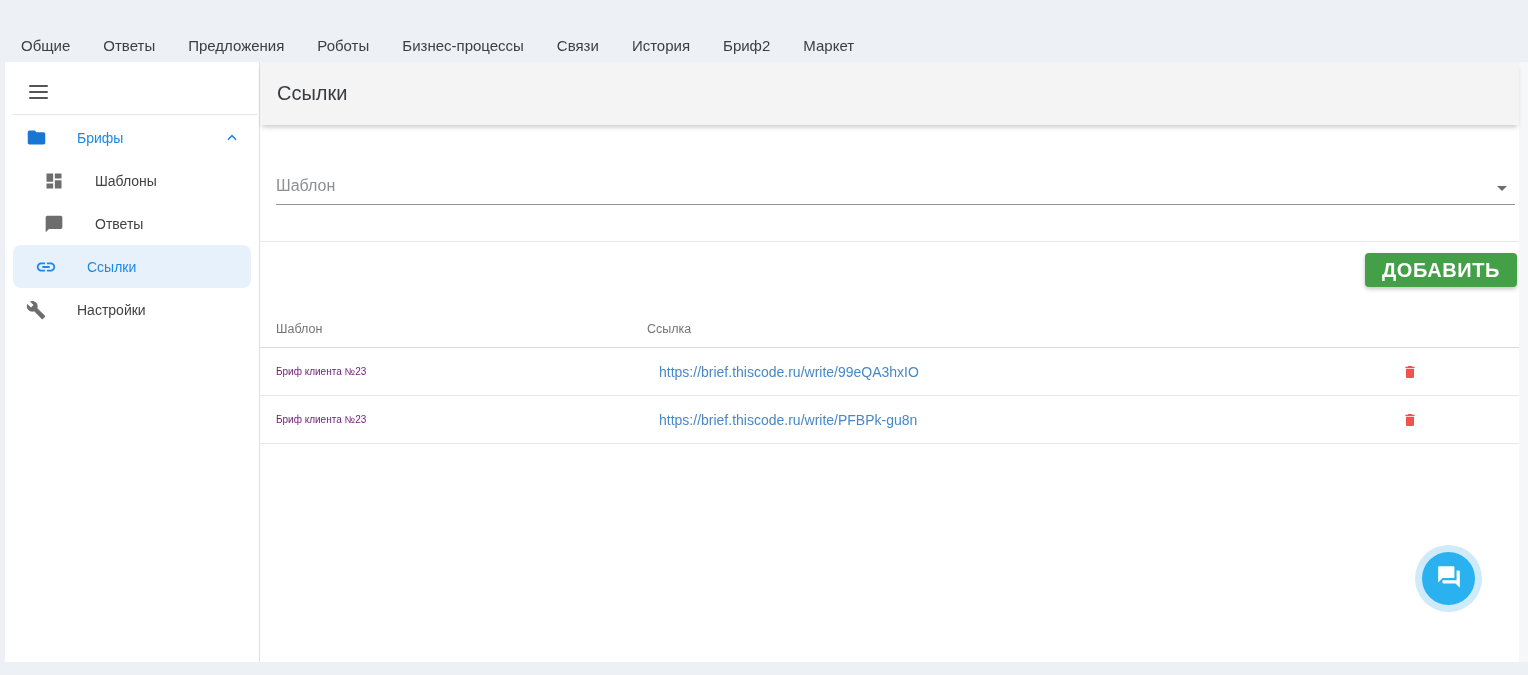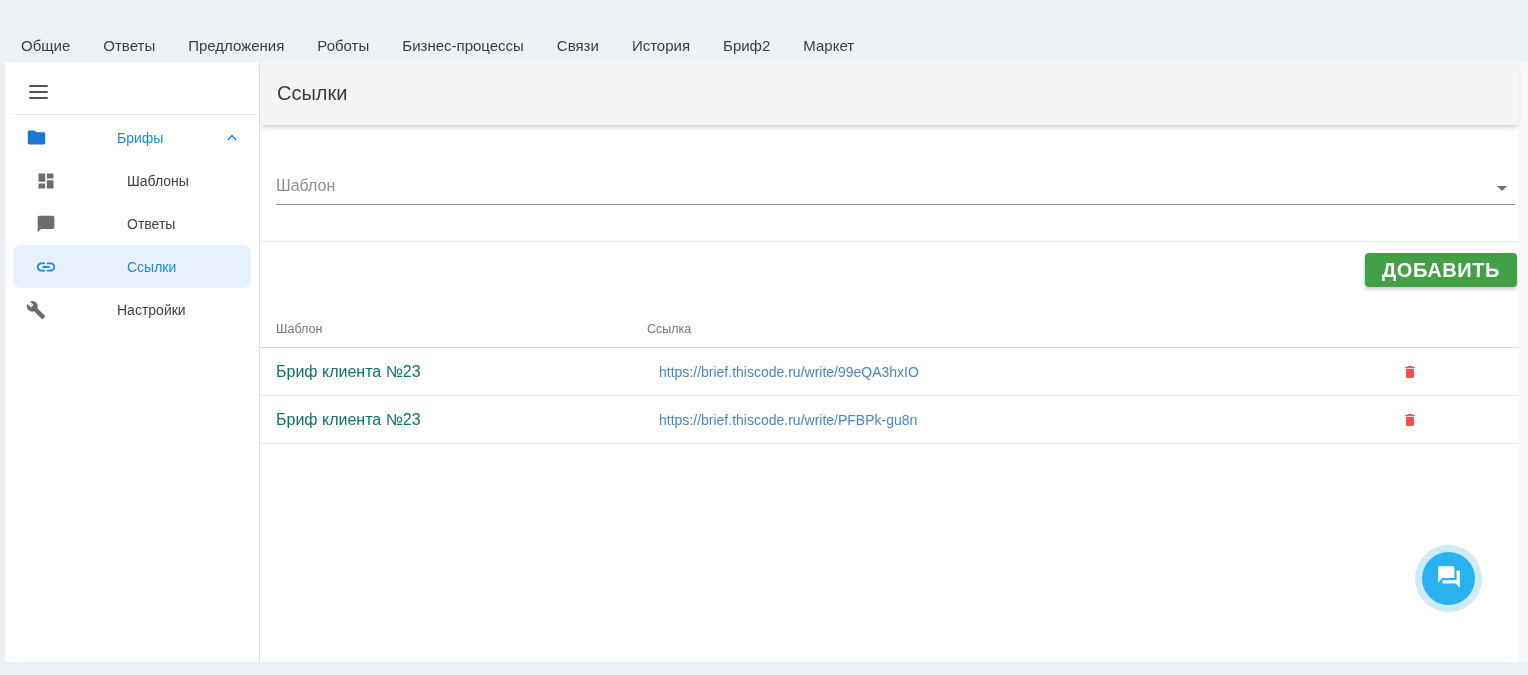--- a/index.html
+++ b/index.html
@@ -21,24 +21,24 @@
   .app-frame { position:absolute; left:5px; top:62px; width:1514px; height:600px; background:#fff; display:flex; }
   .scroll-track { position:absolute; left:1519px; top:62px; width:9px; height:600px; background:#f6f7f9; }
 
   
   .sidebar { width:255px; border-right:1px solid #e0e0e0; background:#fff; flex:none; }
   .hamburger { margin:20px 0 0 24px; width:20px; cursor:pointer; padding:3px 0; }
   .hamburger span { display:block; width:19px; height:2px; background:#545454; margin-bottom:4px; border-radius:1px; }
   .hamburger span:last-child { margin-bottom:0; }
   .side-divider { height:1px; background:#e5e5e5; margin:12px 2px 0 8px; }
   .menu { padding-top:1px; }
-  .menu-item { height:43px; display:flex; align-items:center; padding-left:20px; cursor:pointer; position:relative;gap:40px; }
+  .menu-item { height:43px; display:flex; align-items:center; padding-left:20px; cursor:pointer; position:relative; }
   .menu-item .mi-icon { width:22px; height:22px; flex:none; display:flex; align-items:center; justify-content:center; }
   .menu-item .mi-label { font-size:14px; color:#424242; margin-left:30px; }
-  .menu-item.child { padding-left:30px; }
+  .menu-item.child { padding-left:38px; }
   .menu-item.blue .mi-label { color:#1e88e5; }
   .menu-item.selected { background:#e7f1fb; border-radius:8px; margin:0 8px; padding-left:22px; }
   .chevron { position:absolute; right:20px; top:50%; transform:translateY(-50%); width:14px; height:14px; }
 
   
   .content { flex:1; display:flex; flex-direction:column; min-width:0; }
   .content-header { height:63px; background:#f4f4f5; box-shadow:0 4px 5px -2px rgba(0,0,0,.22); display:flex; align-items:center; padding-left:17px; position:relative; z-index:2; }
   .content-title { font-size:20px; color:#393c3f; }
   .content-main { flex:1; background:#fff; position:relative; }
 
@@ -53,21 +53,21 @@
 
   .table { margin-top:23px; }
   .t-row { display:flex; align-items:center; }
   .t-head { height:38px; border-bottom:1px solid #d9d9d9; }
   .t-head .cell { font-size:12.5px; color:#757575; }
   .t-body-row { height:48px; border-bottom:1px solid #e8e8e8; }
   .cell { overflow:hidden; white-space:nowrap; }
   .col-template { width:387px; padding-left:16px; flex:none; }
   .col-link { flex:1; min-width:0; }
   .col-actions { width:218px; flex:none; display:flex; justify-content:center; }
-  .template-name { font-size:16px; color:#0f766e; }
+  .template-name { font-size:10px; color:#701a75; }
   .link-a { font-size:14px; color:#4788c7; text-decoration:none;margin-left:12px; }
   .delete-btn { background:none; border:none; cursor:pointer; padding:2px; line-height:0; }
 
   
   .fab-outer { position:absolute; left:1415px; top:545px; width:67px; height:67px; border-radius:50%; background:#cfeaf8; display:flex; align-items:center; justify-content:center; cursor:pointer; }
   .fab-inner { width:53px; height:53px; border-radius:50%; background:#29b2ef; display:flex; align-items:center; justify-content:center; }
 </style>
 </head>
 <body>
 

